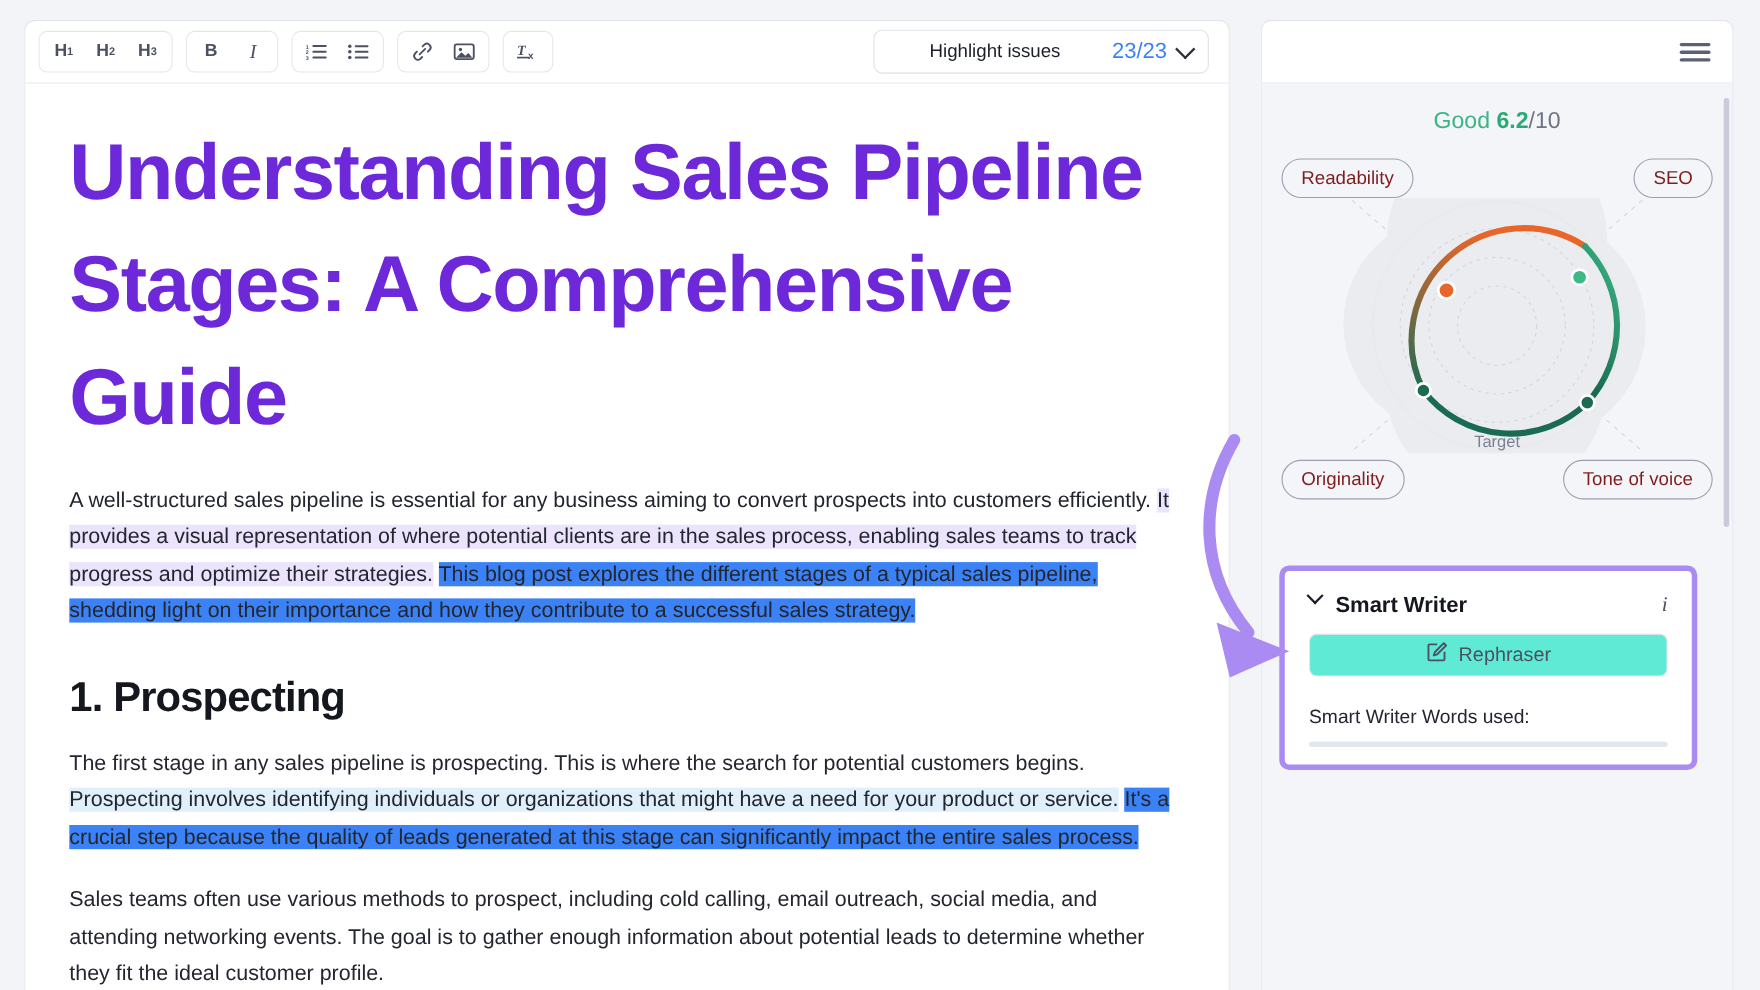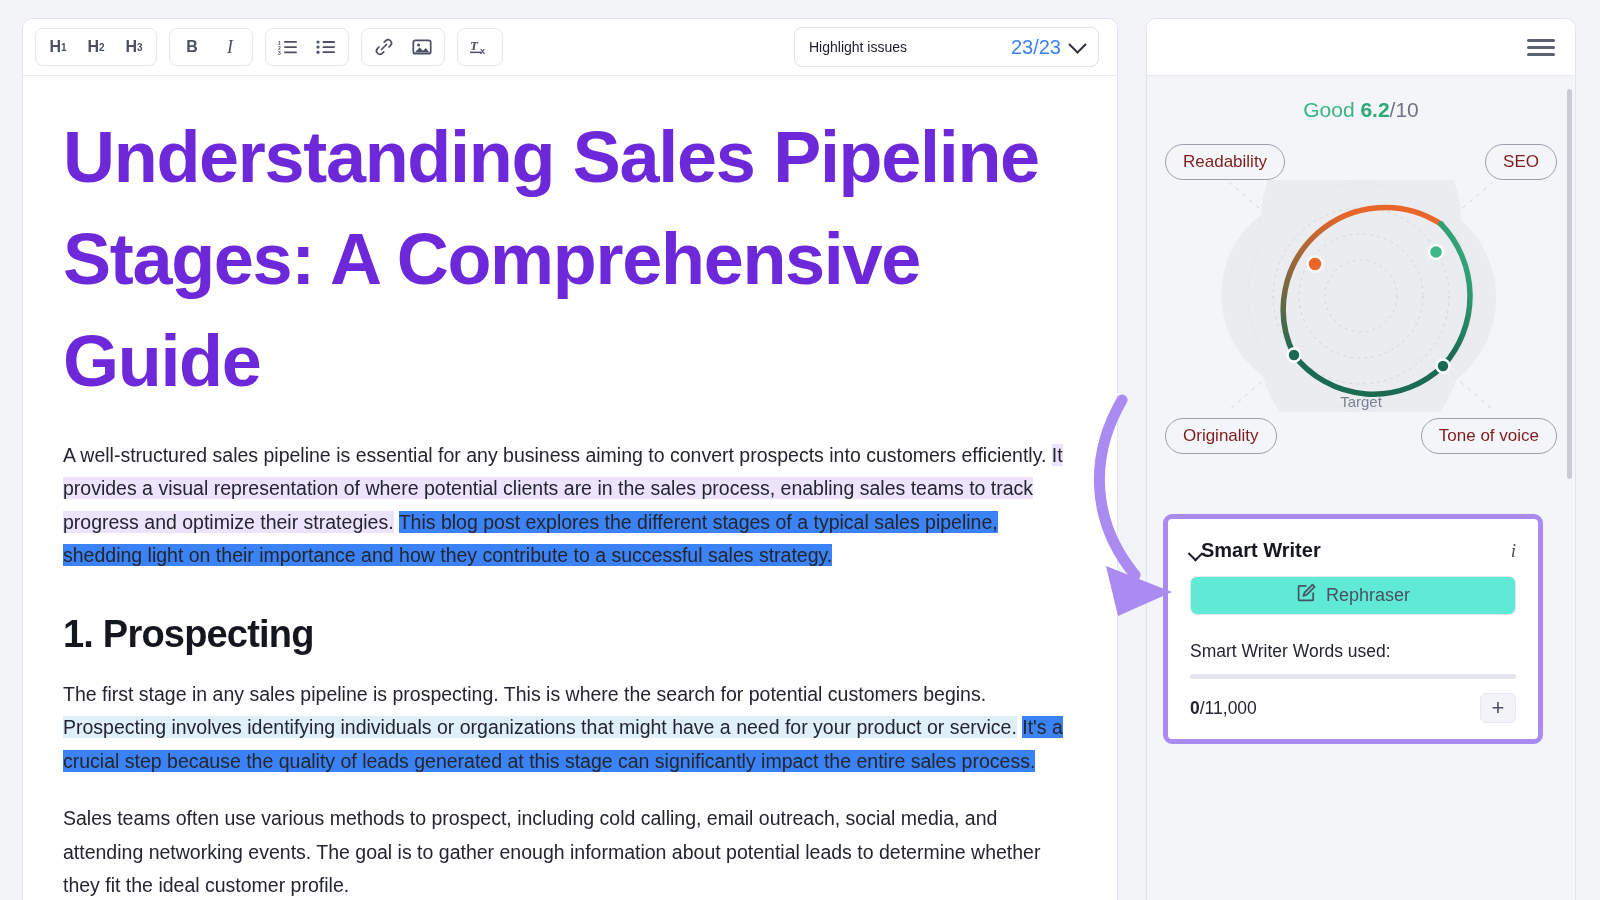--- a/index.html
+++ b/index.html
@@ -67,21 +67,21 @@
     min-width: 305px;
     border: 1px solid #dfe1e8;
     border-radius: 8px;
     display: flex;
     align-items: center;
     padding: 0 14px;
     gap: 10px;
     cursor: pointer;
     background: #fff;
   }
-  .hl-label { font-size: 14px; color: #1b1d28; }
+  .hl-label { font-size: 17px; color: #1b1d28; margin-left: 36px; }
   .hl-count { margin-left: auto; font-size: 20px; color: #3b82f6; }
   .chev { width: 13px; height: 13px; border-right: 2.2px solid #2b2d38; border-bottom: 2.2px solid #2b2d38; transform: rotate(45deg) translate(-2px,-2px); }
 
   
   .doc {
     padding: 30px 40px 0 40px;
     height: 843px;
     overflow: hidden;
   }
   .doc h1 {
@@ -167,21 +167,21 @@
   
   .sw-card {
     position: absolute;
     left: 16px; top: 495px;
     width: 380px;
     background: #ffffff;
     border: 5px solid #a98bf2;
     border-radius: 9px;
     padding: 20px 22px 16px 22px;
   }
-  .sw-head { display: flex; align-items: flex-end; }
+  .sw-head { display: flex; align-items: flex-start; gap: 13px; }
   .sw-chev { width: 11px; height: 11px; border-right: 2.4px solid #1b1d28; border-bottom: 2.4px solid #1b1d28; transform: rotate(45deg) translate(-2px,-2px); cursor: pointer; }
   .sw-title { font-size: 20px; font-weight: 700; color: #15171f; }
   .sw-info { margin-left: auto; font-family: "Liberation Serif", serif; font-style: italic; font-size: 19px; color: #4b5162; cursor: pointer; }
 
   .sw-btn {
     margin-top: 14px;
     height: 39px;
     background: #5eead4;
     border: 1px solid #e6e8ee;
     border-radius: 7px;
@@ -416,24 +416,20 @@
               <path d="M7.4 12.9l1.1-3.2 8-8 2.1 2.1-8 8z"></path>
             </svg>
         </span>
         <span>Rephraser</span>
       </div>
 
 
 
       <div class="sw-words">Smart Writer Words used:</div>
       <div class="sw-bar"></div>
-      <div class="sw-foot">
-        <span class="sw-used"><b>0</b><span>/11,000</span></span>
-        <span class="sw-plus">+</span>
-      </div>
     </div>
   </div>
 
   <svg id="arrow" width="1600" height="900">
     <path d="M1122 400 C 1090 455, 1090 520, 1135 575" fill="none" stroke="#a98bf2" stroke-width="11" stroke-linecap="round"></path>
     <path d="M1106 566 L1172 592 L1118 616 Z" fill="#a98bf2"></path>
   </svg>
 </div>
 
 </body></html>

